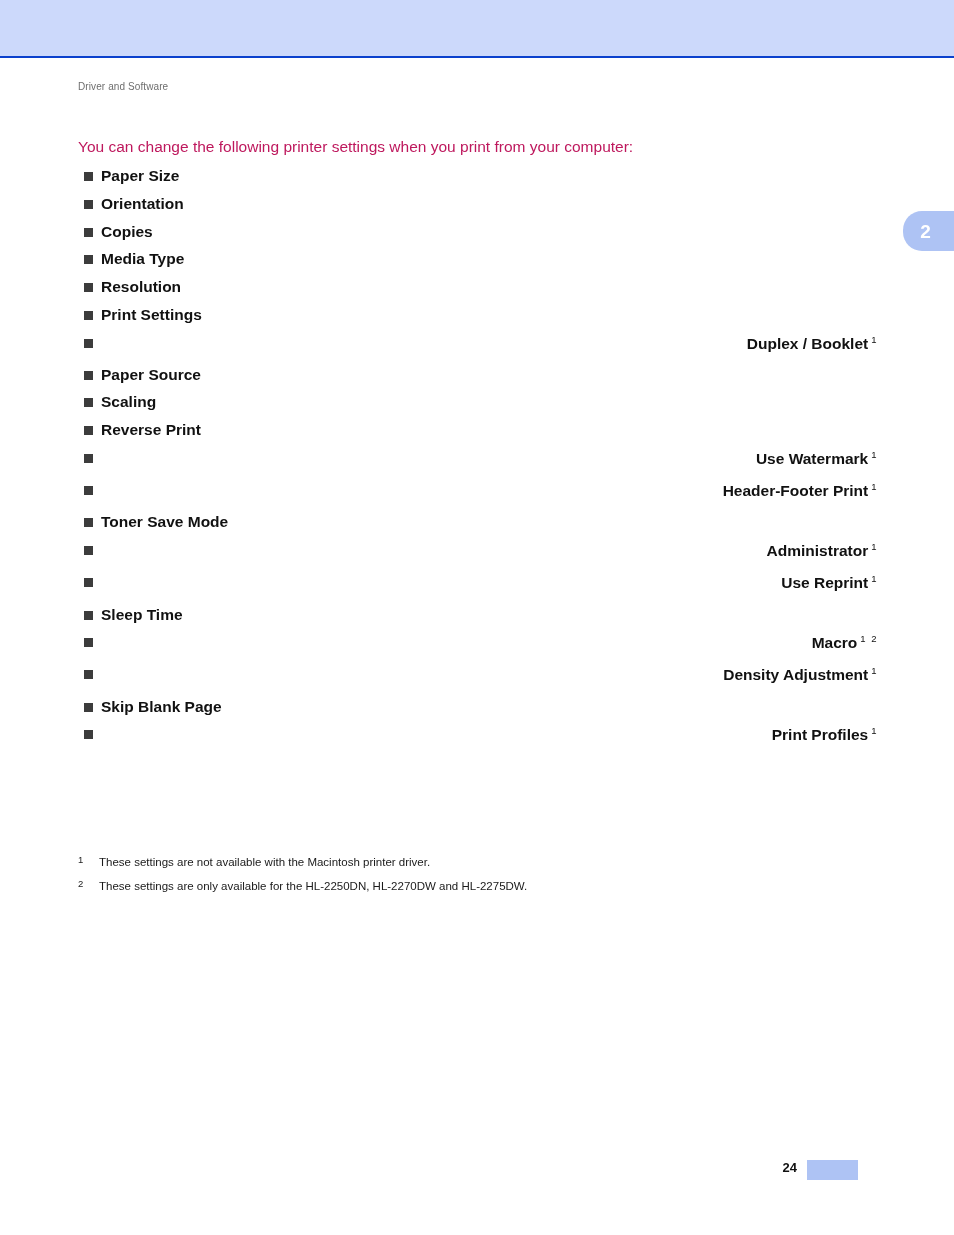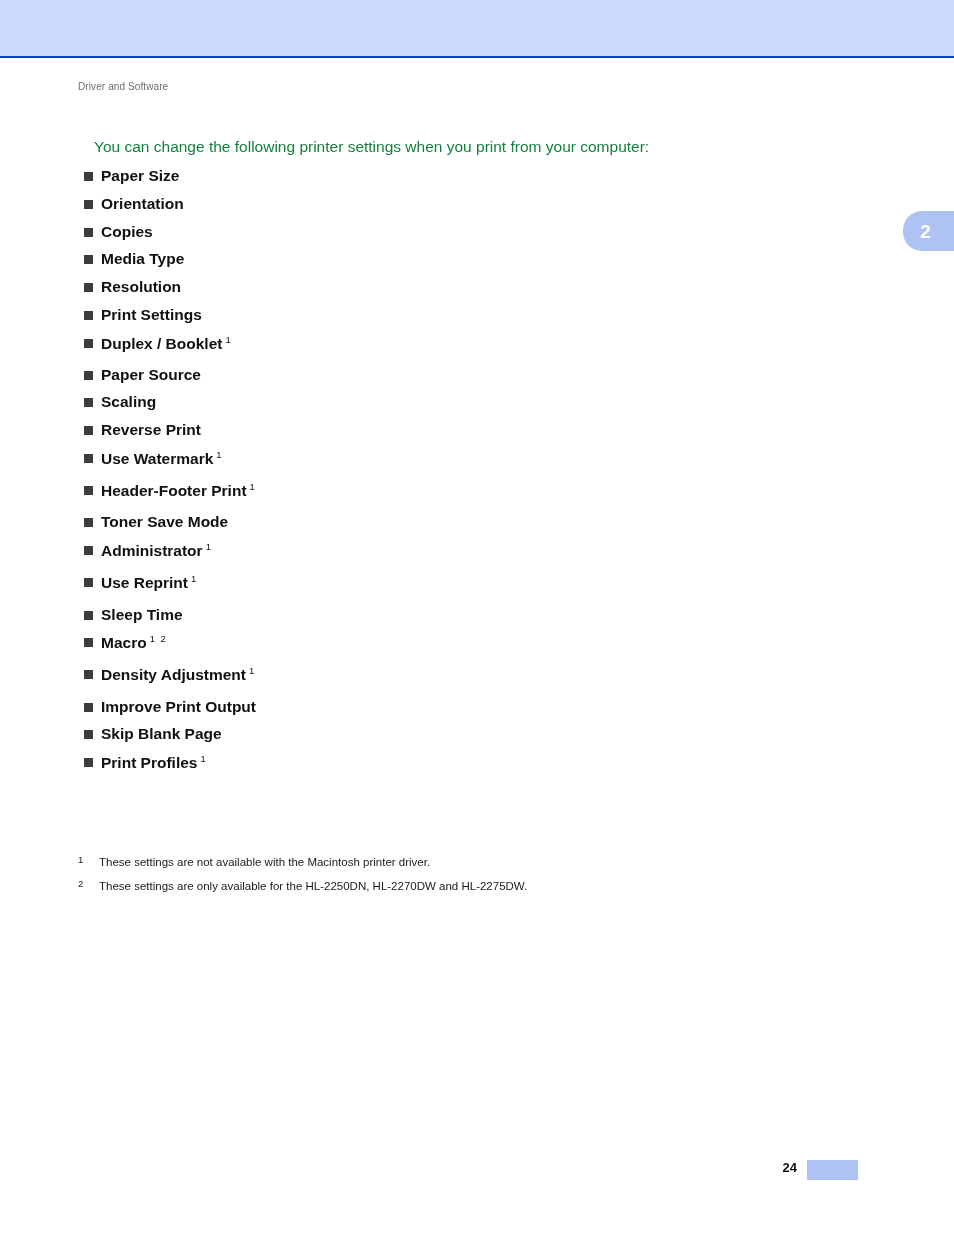--- a/index.html
+++ b/index.html
@@ -70,43 +70,44 @@
 
   
   #content {
     position: absolute;
     left: 78px;
     top: 137px;
     width: 800px;
   }
   #intro-paragraph {
     font-size: 15.5px;
-    color: #15803d;
+    color: #be185d;
     line-height: 1.25;
-    margin: 0 0 12px 16px;
+    margin: 0 0 12px 0;
     white-space: nowrap;
   }
 
   ul.settings-list {
     list-style: none;
     margin: 0;
     padding: 0;
   }
   ul.settings-list li {
     position: relative;
     padding-left: 23px;
     font-size: 15.5px;
     font-weight: bold;
     color: #111111;
     line-height: 1;
     margin: 0 0 12.2px 0;
     white-space: nowrap;
   }
   ul.settings-list li.has-sup {
     margin-bottom: 15.6px;
+    text-align: right;
   }
   ul.settings-list li .sq-bullet {
     position: absolute;
     left: 6px;
     top: 4px;
     width: 9px;
     height: 9px;
     background: #3c3c3c;
     display: block;
   }
@@ -201,21 +202,20 @@
       <li><span class="sq-bullet"></span><span class="item-label">Scaling</span></li>
       <li><span class="sq-bullet"></span><span class="item-label">Reverse Print</span></li>
       <li class="has-sup"><span class="sq-bullet"></span><span class="item-label">Use Watermark</span><span class="sup-marks">1</span></li>
       <li class="has-sup"><span class="sq-bullet"></span><span class="item-label">Header-Footer Print</span><span class="sup-marks">1</span></li>
       <li><span class="sq-bullet"></span><span class="item-label">Toner Save Mode</span></li>
       <li class="has-sup"><span class="sq-bullet"></span><span class="item-label">Administrator</span><span class="sup-marks">1</span></li>
       <li class="has-sup"><span class="sq-bullet"></span><span class="item-label">Use Reprint</span><span class="sup-marks">1</span></li>
       <li><span class="sq-bullet"></span><span class="item-label">Sleep Time</span></li>
       <li class="has-sup"><span class="sq-bullet"></span><span class="item-label">Macro</span><span class="sup-marks">1 2</span></li>
       <li class="has-sup"><span class="sq-bullet"></span><span class="item-label">Density Adjustment</span><span class="sup-marks">1</span></li>
-      <li><span class="sq-bullet"></span><span class="item-label">Improve Print Output</span></li>
       <li><span class="sq-bullet"></span><span class="item-label">Skip Blank Page</span></li>
       <li class="has-sup"><span class="sq-bullet"></span><span class="item-label">Print Profiles</span><span class="sup-marks">1</span></li>
     </ul>
 </div>
 
 <div id="footnotes">
     <div class="footnote-row"><span class="fn-num">1</span><span class="fn-text">These settings are not available with the Macintosh printer driver.</span></div>
     <div class="footnote-row"><span class="fn-num">2</span><span class="fn-text">These settings are only available for the HL-2250DN, HL-2270DW and HL-2275DW.</span></div>
   </div>
 

